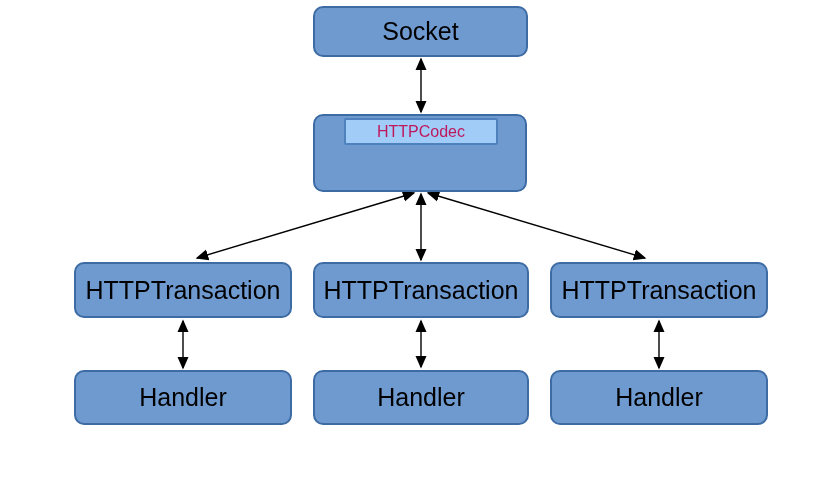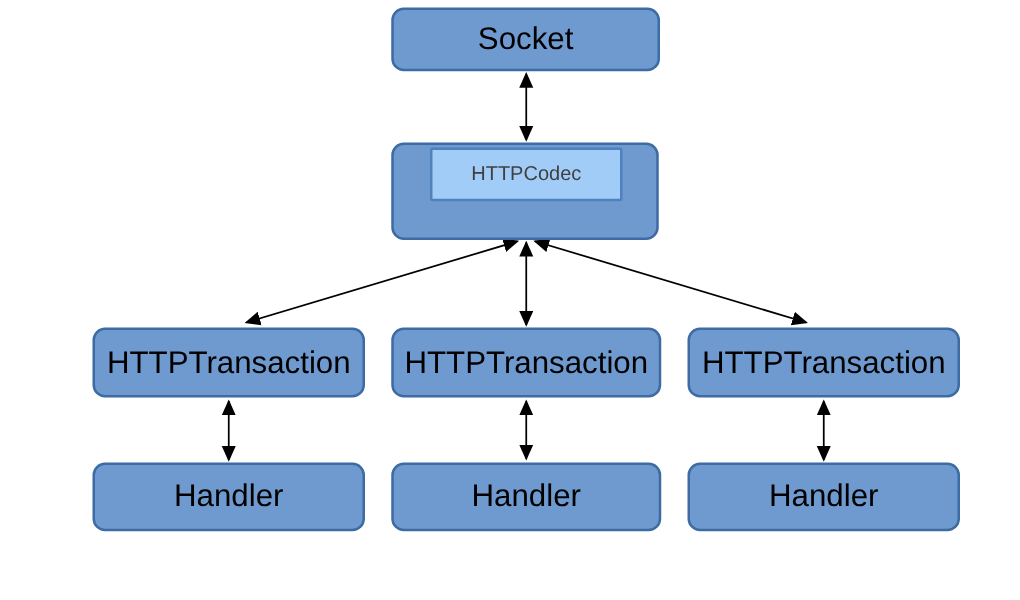--- a/index.html
+++ b/index.html
@@ -37,29 +37,29 @@
   }
   .node-socket  { left: 313px; top: 6px;   width: 215px; height: 51px; }
   .node-session { left: 313px; top: 114px; width: 214px; height: 78px;
                   flex-direction: column; justify-content: flex-start; }
   .codec {
     position: absolute;
     box-sizing: border-box;
     left: 29px;
     top: 2px;
     width: 154px;
-    height: 43px;
+    height: 27px;
     background: #a2ccf8;
     border: 2px solid #4f81bd;
     border-radius: 2px;
     display: flex;
     align-items: center;
     justify-content: center;
     font-size: 16px;
-    color: #404040;
+    color: #be185d;
   }
   .session-label {
     position: absolute;
     left: 0;
     top: 29px;
     width: 100%;
     height: 45px;
     display: flex;
     align-items: center;
     justify-content: center;

